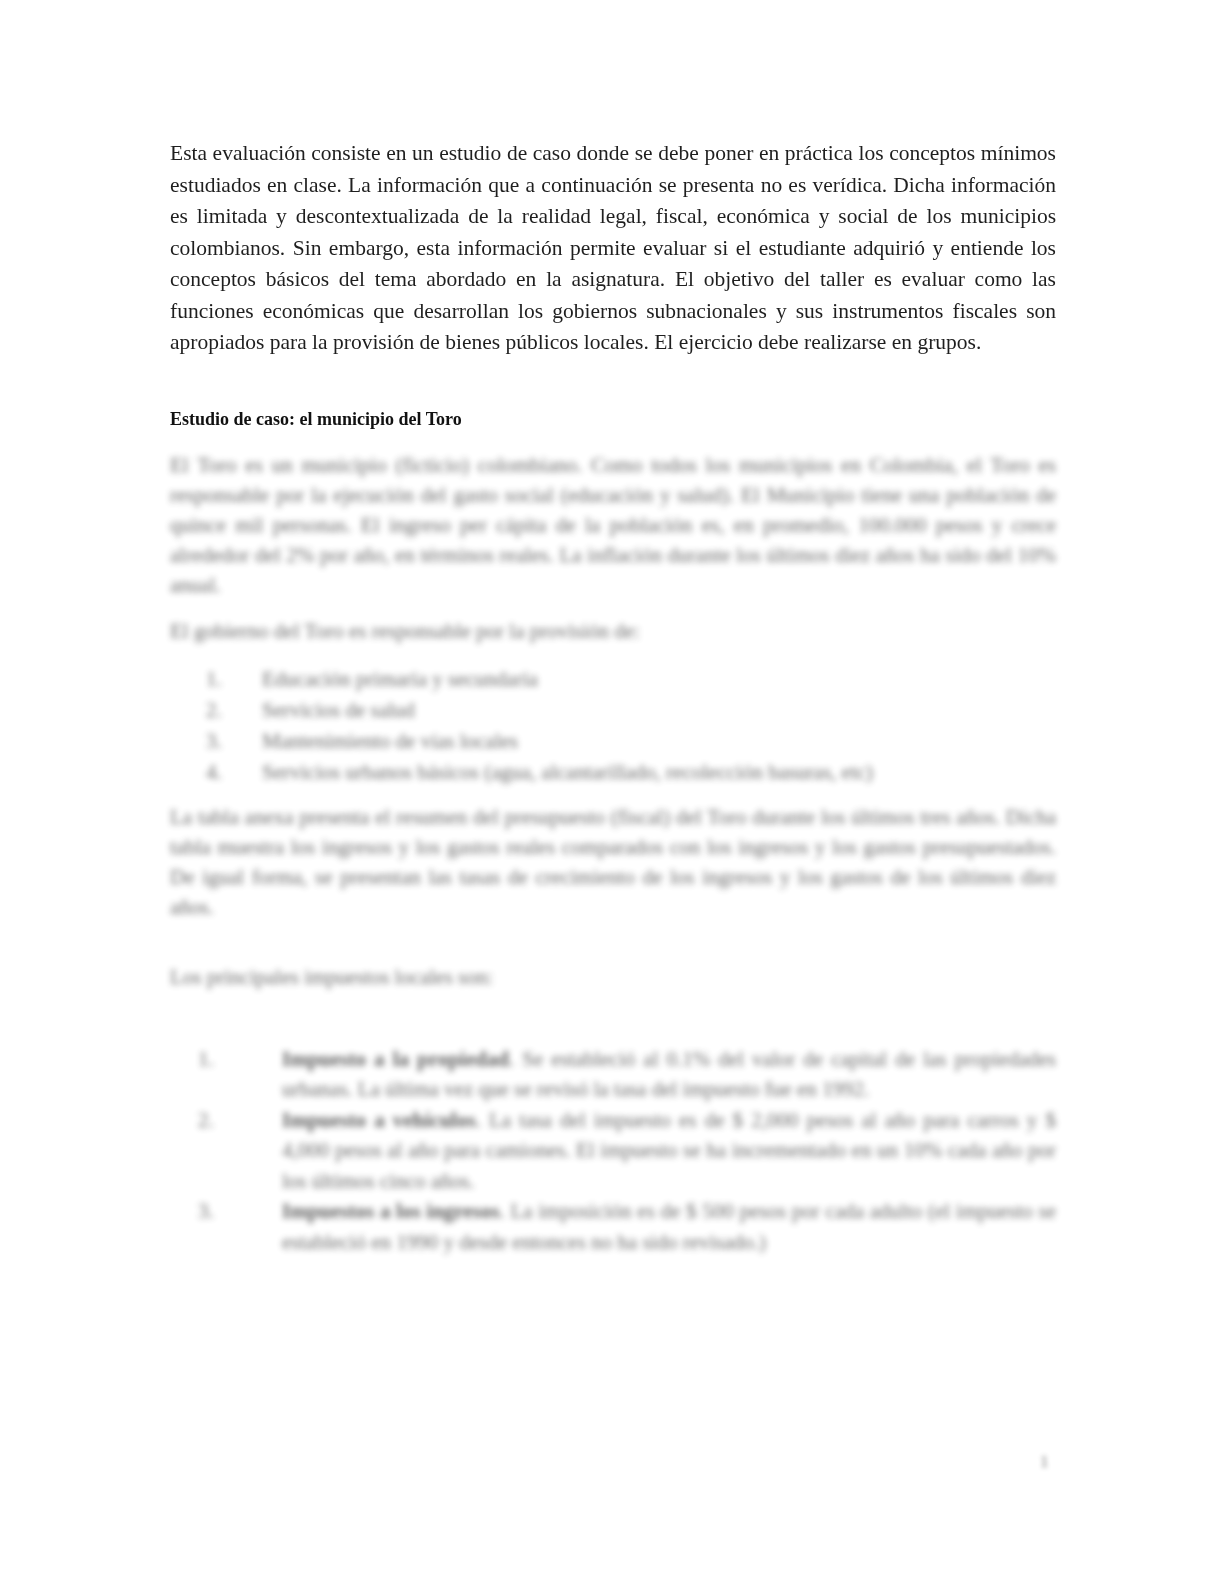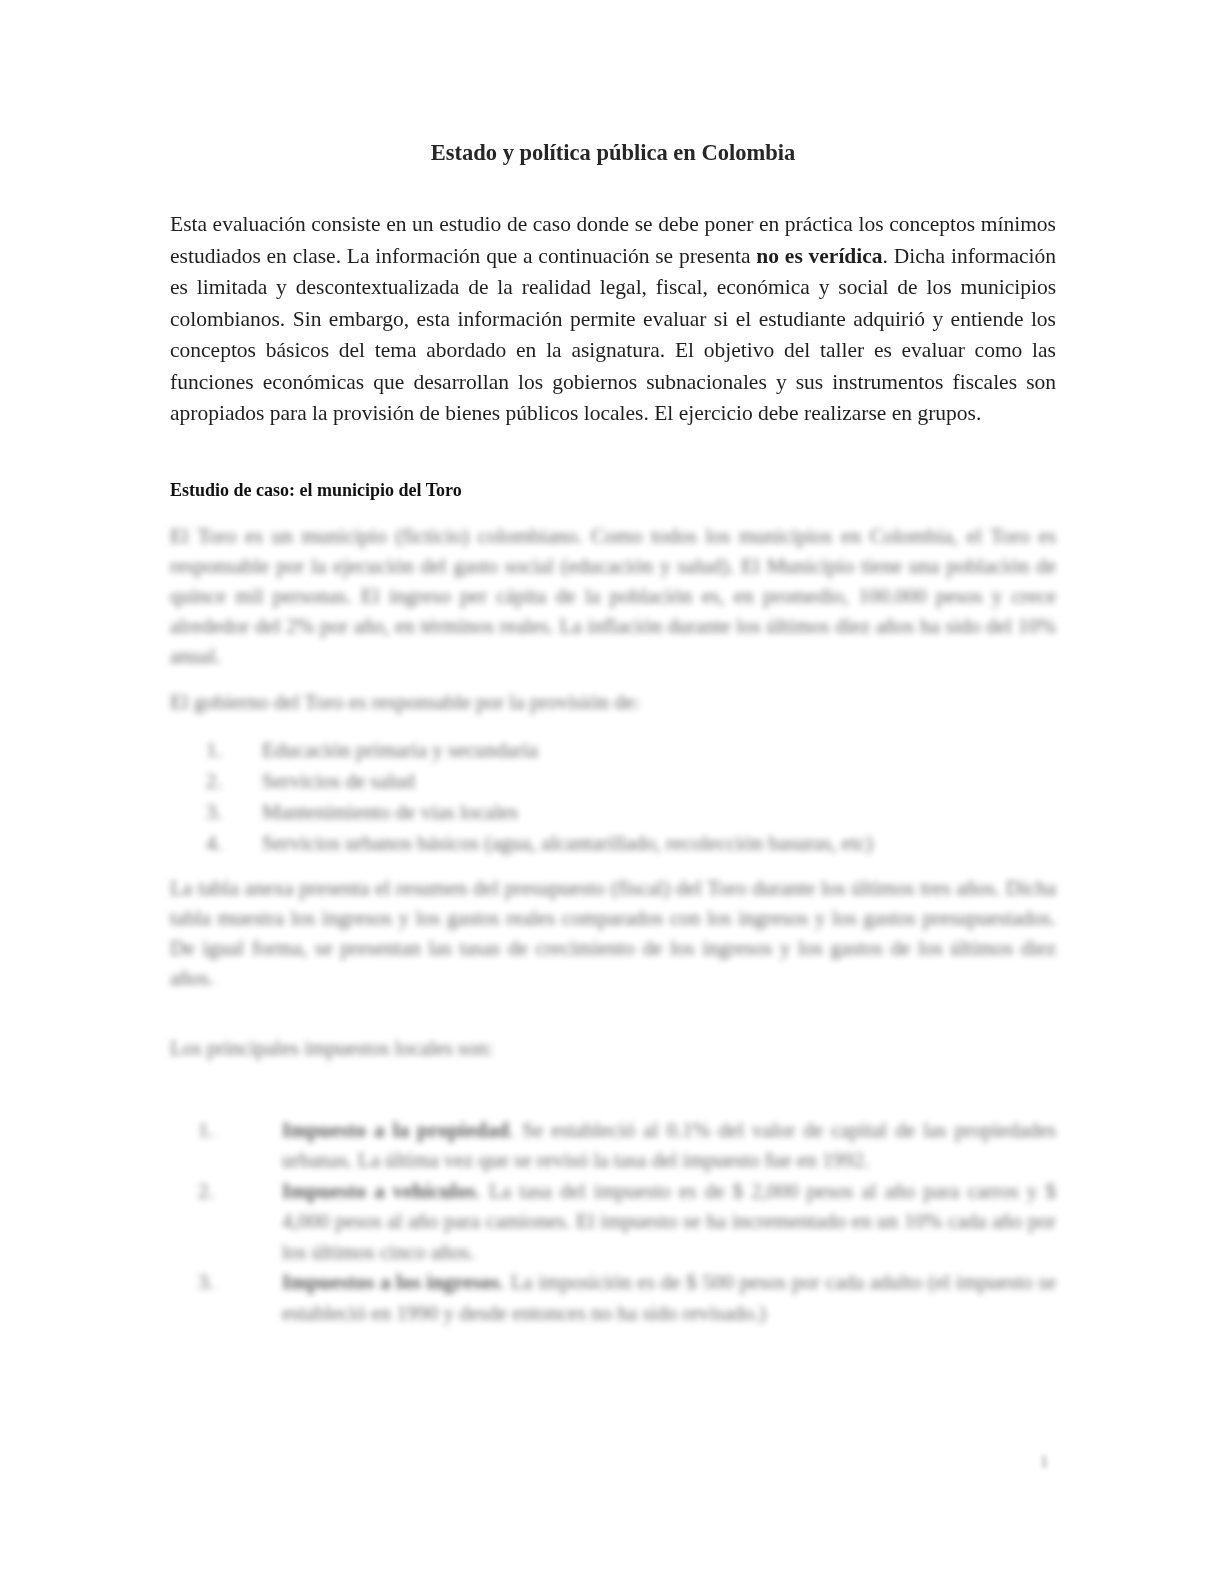--- a/index.html
+++ b/index.html
@@ -25,21 +25,21 @@
     font-size: 22.5px;
     line-height: 29px;
     color: #262626;
   }
   .intro {
     margin-top: 42px;
     font-size: 21.5px;
     line-height: 31.5px;
     text-align: justify;
   }
-  .intro strong { font-weight: bold; }
+  .intro strong { font-weight: normal; }
   .case-heading {
     margin-top: 50px;
     font-size: 18px;
     font-weight: bold;
     color: #111;
   }
   
   .blurred {
     filter: blur(3px);
     opacity: 0.72;
@@ -72,21 +72,20 @@
     opacity: 0.65;
     color: #333;
   }
 </style>
 </head>
 <body>
 
 <div class="page">
 
   <div class="title-block">
-    <div>Estado y política pública en Colombia</div>
   </div>
 
   <p class="intro"><span>Esta evaluación consiste en un estudio de caso donde se debe poner en práctica los conceptos mínimos estudiados en clase. La información que a continuación se presenta </span><strong>no es verídica</strong><span>. Dicha información es limitada y descontextualizada de la realidad legal, fiscal, económica y social de los municipios colombianos. Sin embargo, esta información permite evaluar si el estudiante adquirió y entiende los conceptos básicos del tema abordado en la asignatura. El objetivo del taller es evaluar como las funciones económicas que desarrollan los gobiernos subnacionales y sus instrumentos fiscales son apropiados para la provisión de bienes públicos locales. El ejercicio debe realizarse en grupos.</span></p>
 
   <h2 class="case-heading">Estudio de caso: el municipio del Toro</h2>
 
   <p class="bp p-overview blurred">El Toro es un municipio (ficticio) colombiano. Como todos los municipios en Colombia, el Toro es responsable por la ejecución del gasto social (educación y salud). El Municipio tiene una población de quince mil personas. El ingreso per cápita de la población es, en promedio, 100.000 pesos y crece alrededor del 2% por año, en términos reales. La inflación durante los últimos diez años ha sido del 10% anual.</p>
 
   <p class="bp p-resp-intro blurred">El gobierno del Toro es responsable por la provisión de:</p>
 

